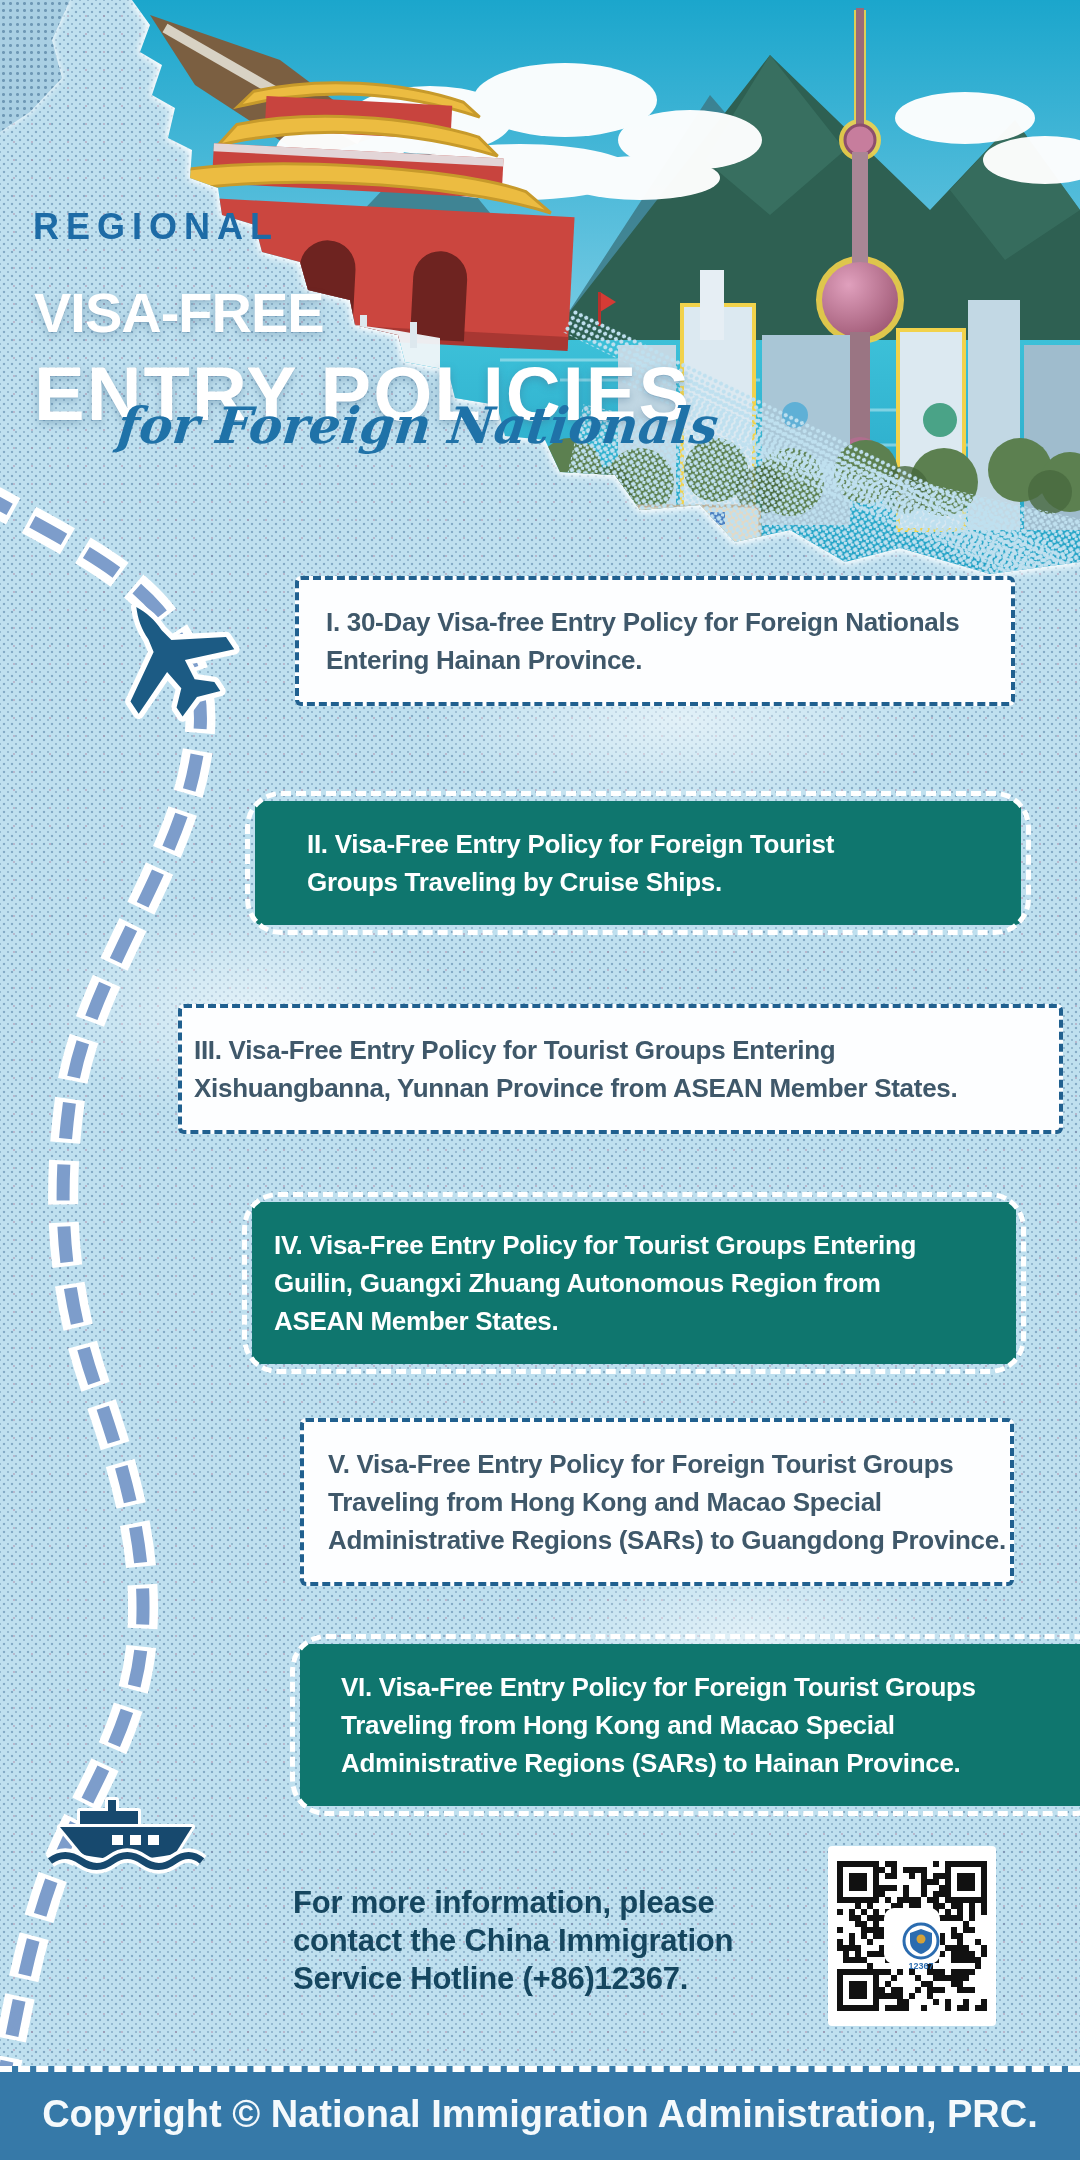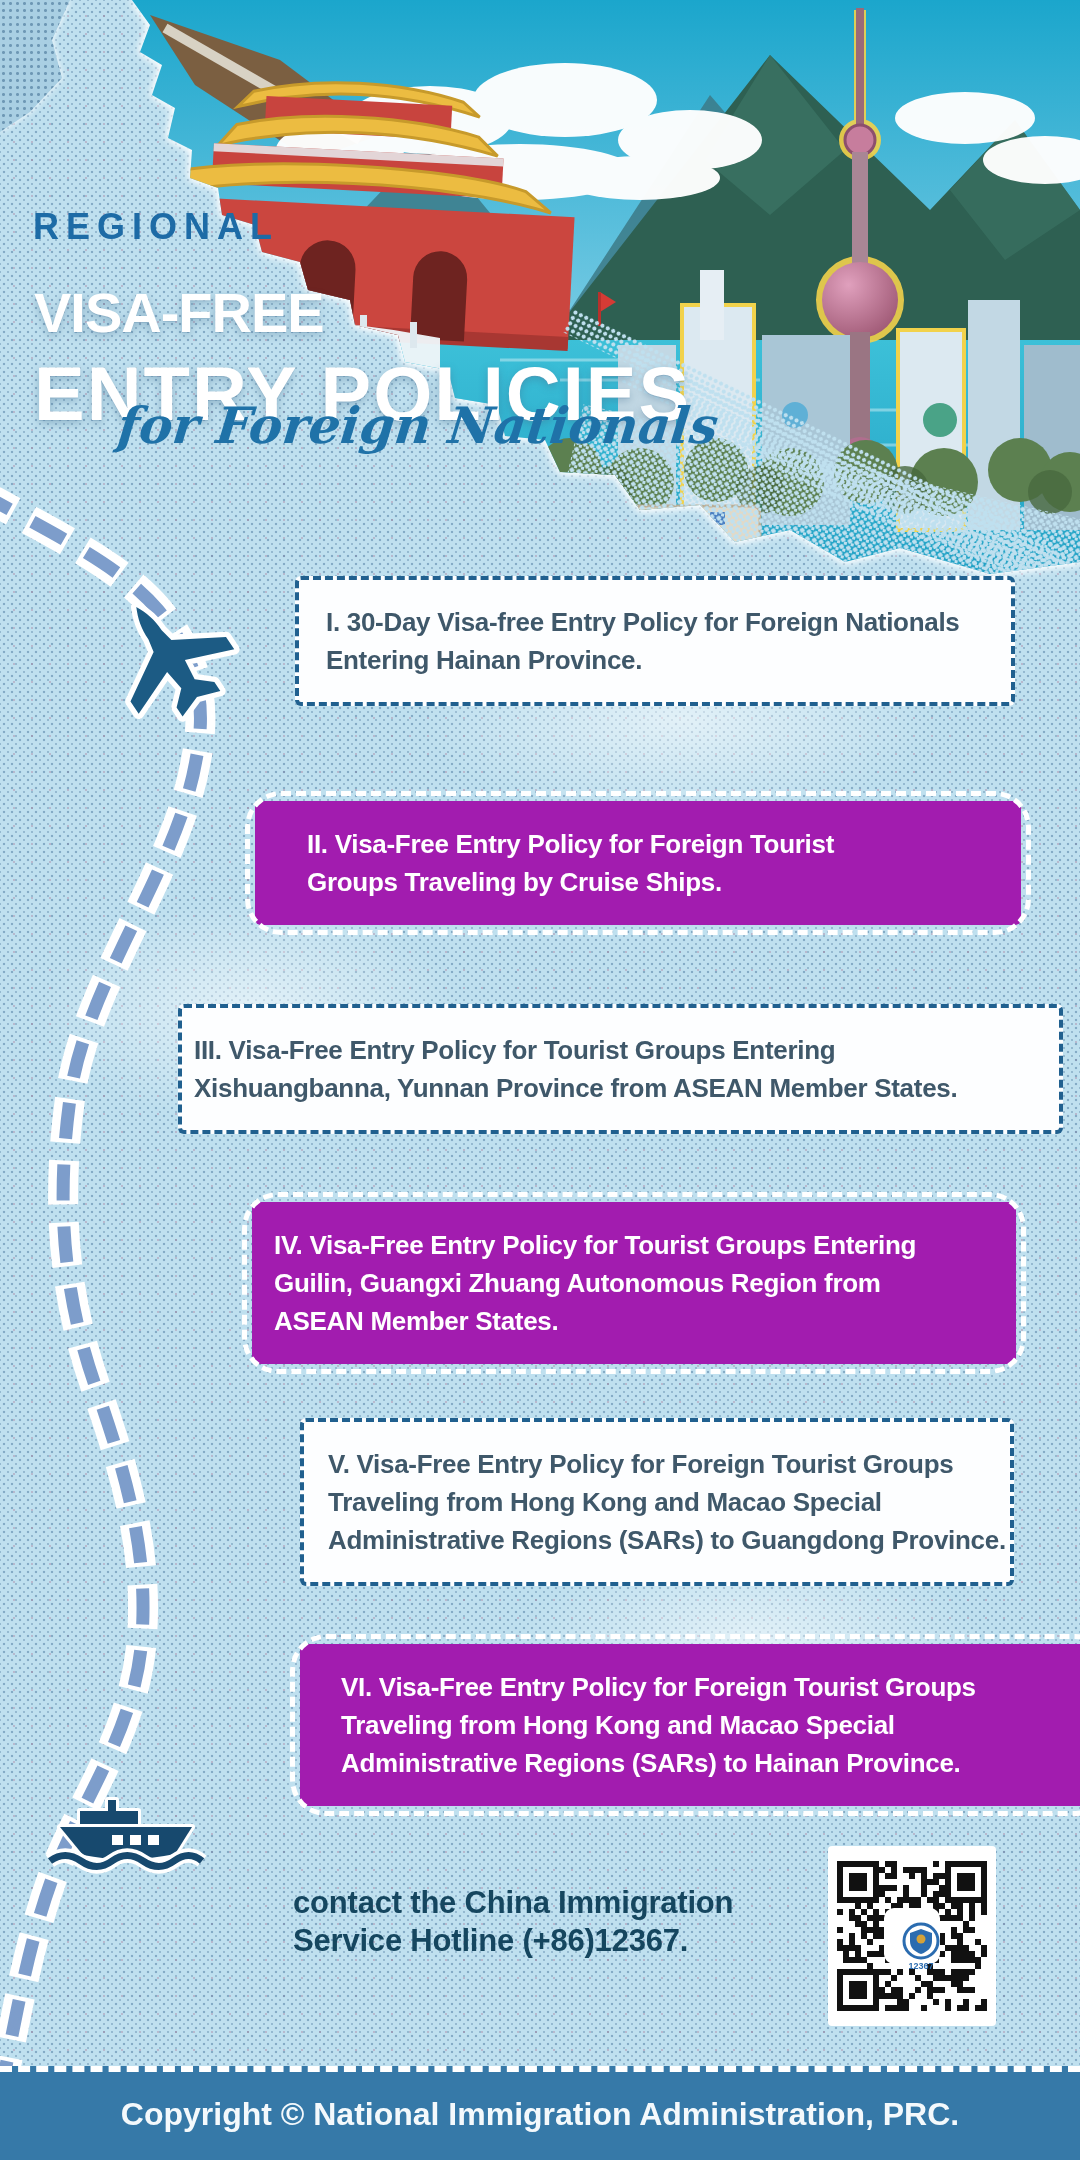--- a/index.html
+++ b/index.html
@@ -45,21 +45,21 @@
     font-size:50px;color:#1f72a8;transform:skewX(-6deg);white-space:nowrap;}
 
   
   svg.route{position:absolute;left:0;top:0;z-index:3;pointer-events:none;}
   .plane-box{position:absolute;left:103px;top:590px;width:134px;height:134px;z-index:4;transform:rotate(-34deg);}
   .ship-box{position:absolute;left:46px;top:1793px;width:160px;height:95px;z-index:4;}
 
   
   .card{position:absolute;z-index:4;border-radius:6px;box-sizing:border-box;}
   .card-outline{background:#fdfeff;border:4px dashed #20608f;padding:23px 18px 23px 27px;}
-  .card-solid{background:#a21caf;padding:24px 16px 24px 52px;background-clip:padding-box;}
+  .card-solid{background:#0f766e;padding:24px 16px 24px 52px;background-clip:padding-box;}
   .card-solid::after{content:"";position:absolute;inset:-10px;border:5px dashed #ffffff;border-radius:36px;pointer-events:none;}
   .card-text{font-size:26px;font-weight:bold;letter-spacing:-.3px;line-height:38px;white-space:pre;}
   .card-outline .card-text{color:#3f586a;}
   .card-solid .card-text{color:#ffffff;}
 
   #card-1{left:295px;top:576px;width:720px;}
   #card-2{left:255px;top:801px;width:766px;}
   #card-3{left:178px;top:1004px;width:885px;padding-left:12px;}
   #card-4{left:252px;top:1202px;width:764px;padding-left:22px;}
   #card-5{left:300px;top:1418px;width:714px;padding-left:24px;}
@@ -68,21 +68,21 @@
   
   .contact{position:absolute;left:293px;top:1884px;z-index:4;}
   .contact div{font-size:31px;font-weight:bold;line-height:38px;color:#15465f;letter-spacing:-.2px;}
   .qr-box{position:absolute;left:828px;top:1846px;width:168px;height:180px;background:#ffffff;z-index:4;border-radius:4px;}
   .qr-box svg{position:absolute;left:9px;top:9px;}
   .qr-badge{position:absolute;left:56px;top:62px;width:56px;height:56px;background:#ffffff;border-radius:10px;z-index:5;}
 
   
   .footer{position:absolute;left:0;right:0;bottom:0;height:88px;background:#3679a8;z-index:5;
     border-top:6px dashed #ffffff;}
-  .footer-text{width:100%;text-align:center;font-size:32px;font-weight:bold;color:#f4f9fc;line-height:84px;letter-spacing:0;}
+  .footer-text{width:100%;text-align:center;font-size:38px;font-weight:bold;color:#f4f9fc;line-height:84px;letter-spacing:0;}
 </style>
 </head>
 <body>
 
 <div>
 
   <div class="cloudpatch" style="left:40px;top:900px;width:420px;height:220px;"></div>
   <div class="cloudpatch" style="left:420px;top:620px;width:520px;height:200px;"></div>
   <div class="cloudpatch" style="left:520px;top:1540px;width:460px;height:200px;"></div>
 
@@ -290,20 +290,21 @@
       </g>
       <rect x="66" y="42" width="11" height="10" fill="#ffffff"></rect>
       <rect x="84" y="42" width="11" height="10" fill="#ffffff"></rect>
       <rect x="102" y="42" width="11" height="10" fill="#ffffff"></rect>
       <path d="M4 68 q15 -11 31 0 t31 0 t31 0 t31 0 t28 0" stroke="#ffffff" stroke-width="14" fill="none"></path>
       <path d="M4 68 q15 -11 31 0 t31 0 t31 0 t31 0 t28 0" stroke="#17496e" stroke-width="7" fill="none"></path>
     </svg>
   </div>
 
   <div class="contact">
+    <div>For more information, please</div>
     <div>contact the China Immigration</div>
     <div>Service Hotline (+86)12367.</div>
   </div>
 
   <div class="qr-box">
     <svg id="qr-svg" width="150" height="162" viewBox="0 0 150 162">
         <rect x="48" y="6" width="6" height="6" fill="#111"></rect>
         <rect x="54" y="6" width="6" height="6" fill="#111"></rect>
         <rect x="96" y="6" width="6" height="6" fill="#111"></rect>
         <rect x="42" y="12" width="6" height="6" fill="#111"></rect>

